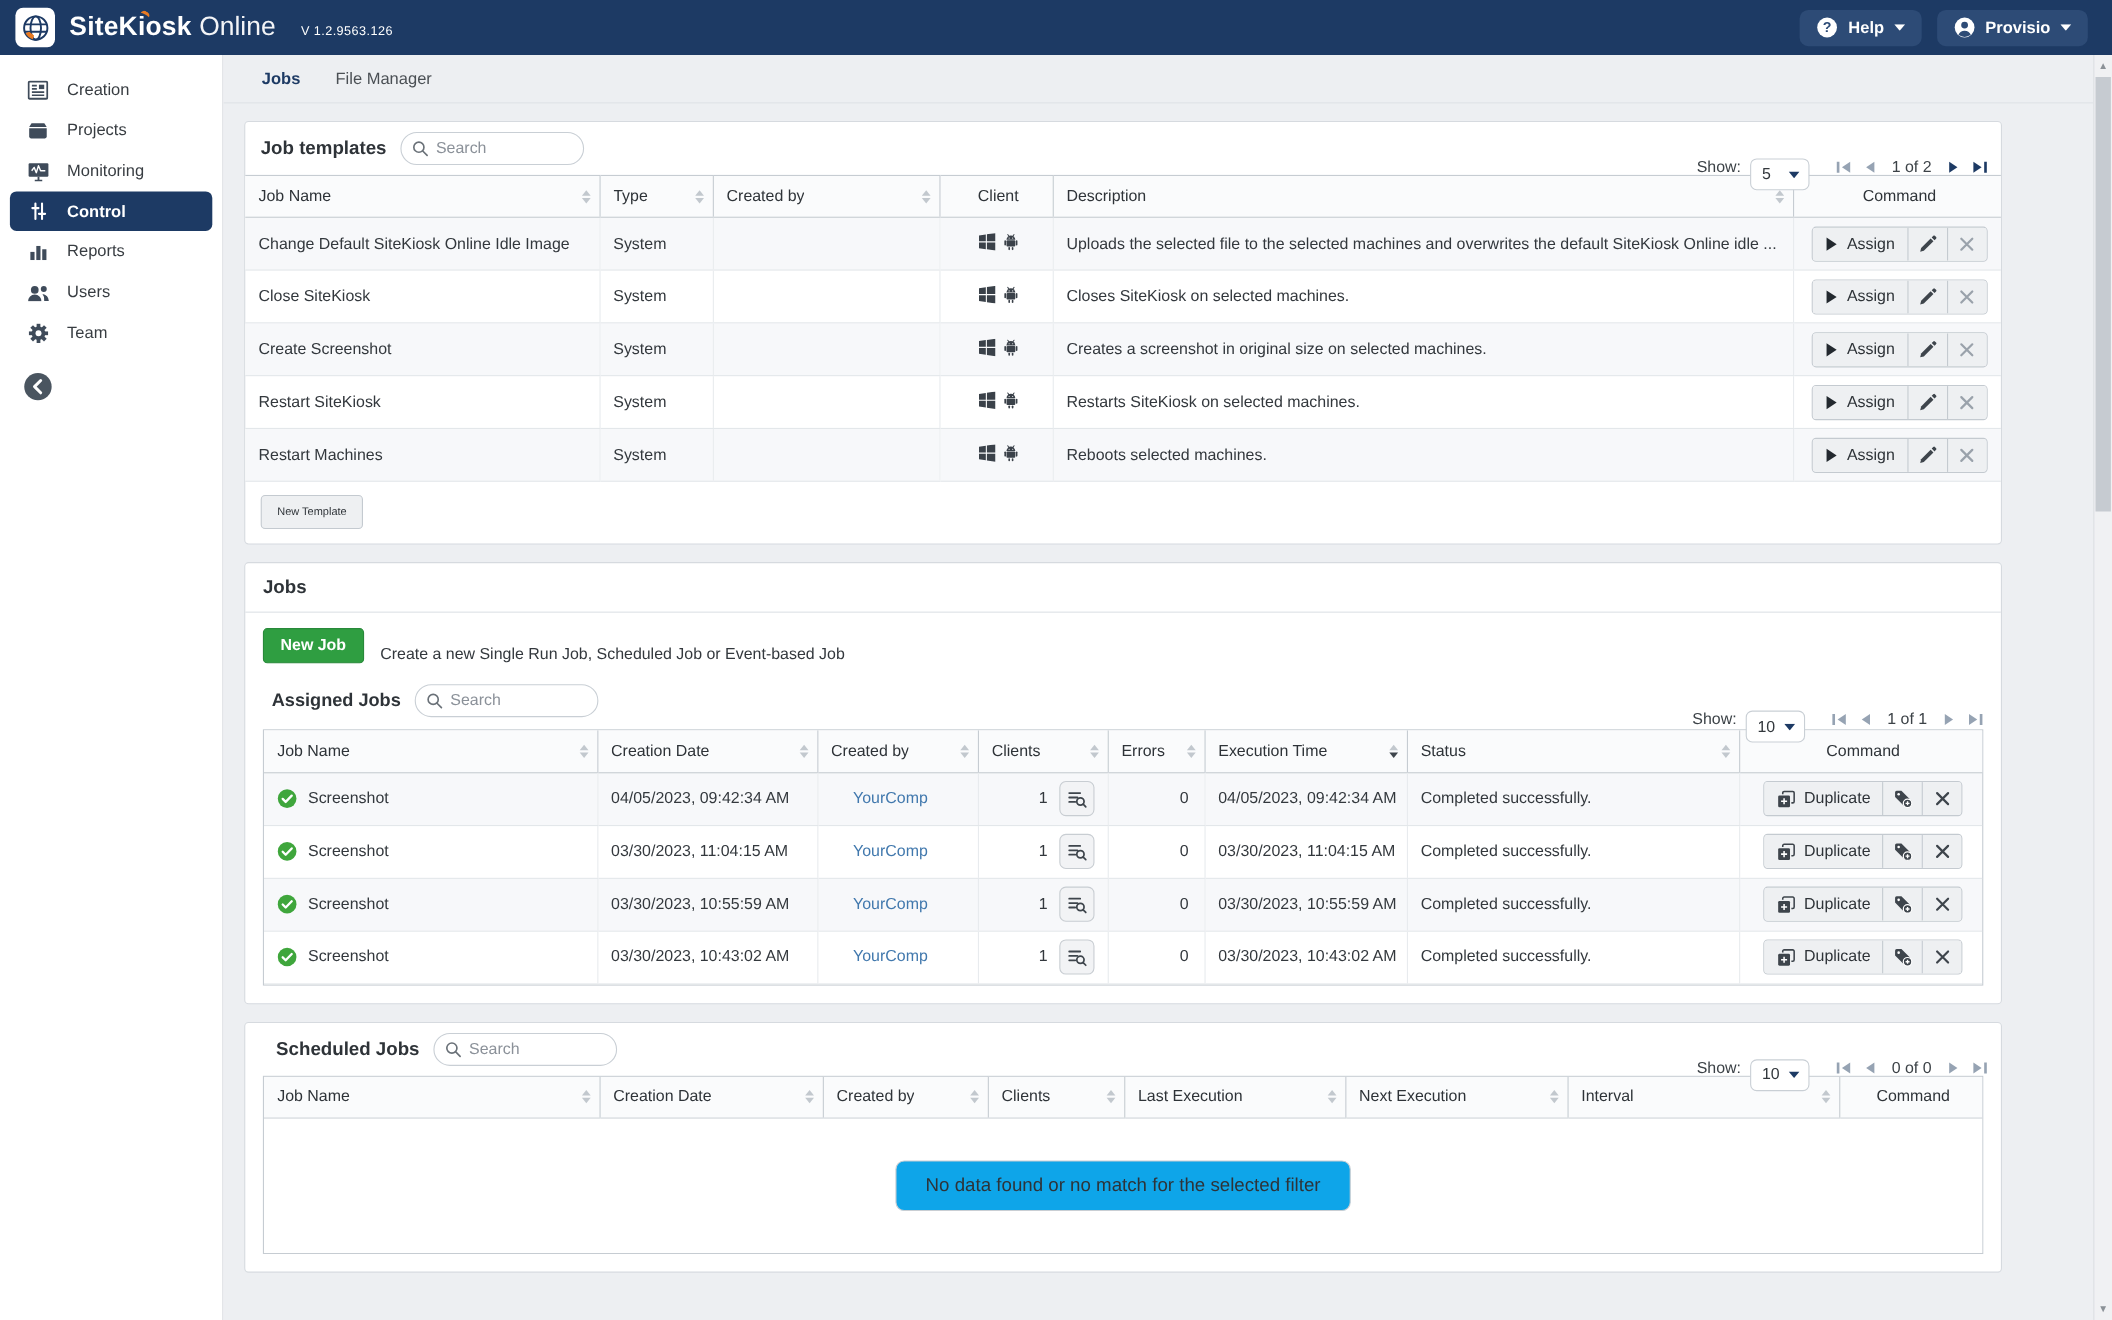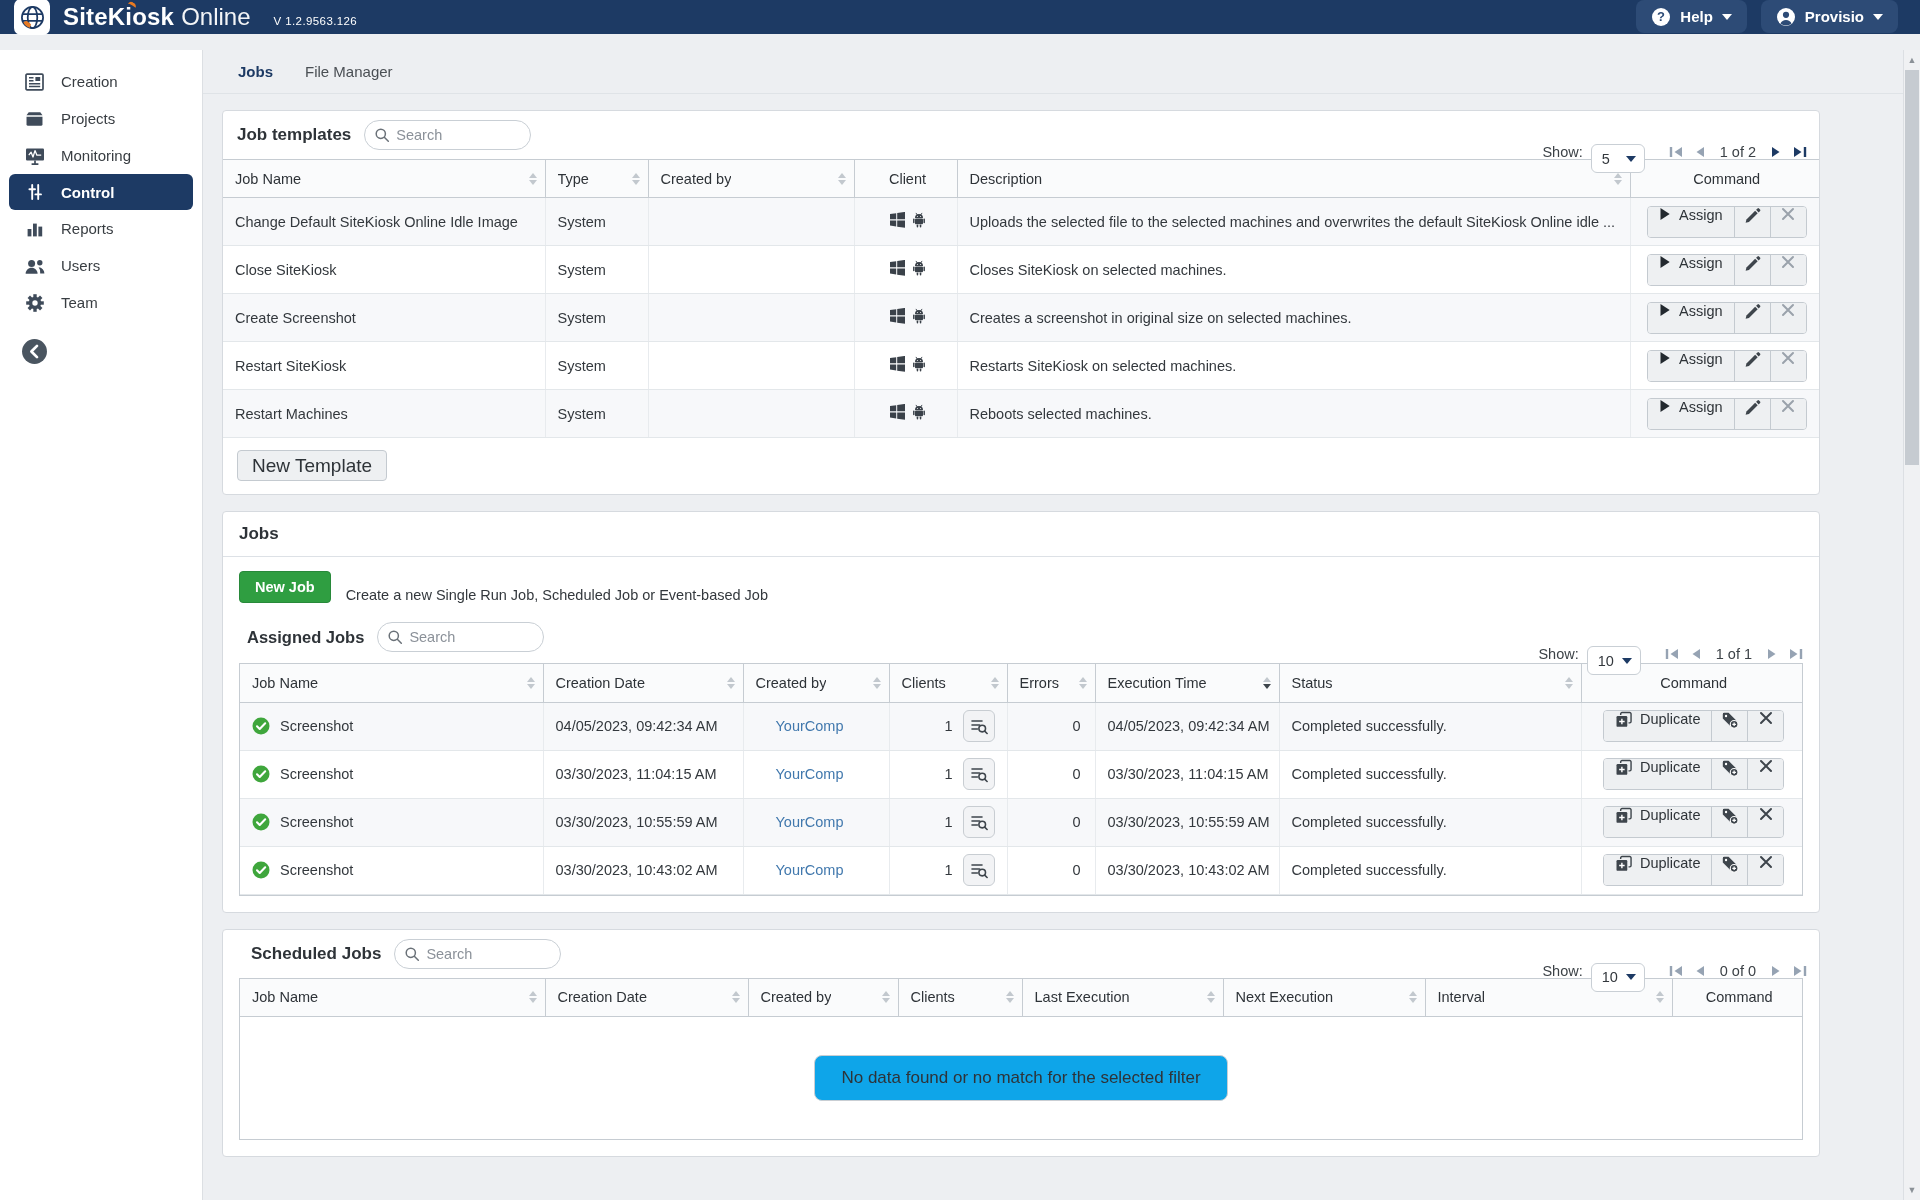--- a/index.html
+++ b/index.html
@@ -6,22 +6,22 @@
     --navy:#1d3a64; --topbar-btn:#2d4b76; --accent-orange:#e87a22;
     --green:#2f9e41; --link:#4178ad; --check-green:#3fa63c;
   }
   *{box-sizing:border-box;}
   html,body{margin:0;padding:0;}
   body{
     width:1920px;height:1200px;overflow:hidden;position:relative;
     font-family:"Liberation Sans",sans-serif;background:#edeff2;color:#33383d;
   }
   
-  .topbar{position:absolute;top:0;left:0;width:1920px;height:34px;background:var(--navy);
-    display:flex;z-index:20;}
+  .topbar{position:absolute;top:0;left:0;width:1920px;height:50px;background:var(--navy);
+    display:flex;align-items:center;z-index:20;}
   .logo-wrap{display:flex;align-items:center;gap:13px;padding-left:14px;}
   .logo-box{width:36px;height:36px;background:#fff;border-radius:7px;display:flex;align-items:center;justify-content:center;}
   .brand{position:relative;display:flex;align-items:baseline;color:#fff;}
   .brand-main{font-size:24px;font-weight:bold;letter-spacing:.2px;}
   .brand-sub{font-size:24px;font-weight:normal;margin-left:7px;opacity:.95;}
   .brand-accent{position:absolute;top:-1px;left:64px;width:9px;height:8px;
     border-top:3px solid var(--accent-orange);border-radius:50%;transform:rotate(30deg);}
   .version{color:#fff;font-size:11.5px;letter-spacing:.4px;margin-left:10px;margin-top:7px;}
   .topbar-right{margin-left:auto;display:flex;gap:14px;padding-right:22px;}
   .tb-btn{display:flex;align-items:center;gap:9px;background:var(--topbar-btn);
@@ -80,26 +80,26 @@
   .sort.desc .s-dn{border-top-color:#3e454c;}
   tbody td{height:48px;font-size:14.5px;color:#33383d;border-bottom:1px solid #e3e7ea;
     border-left:1px solid #e8ebee;padding:0 8px 0 12px;white-space:nowrap;overflow:hidden;}
   tbody td:first-child{border-left:none;}
   tbody tr:nth-child(odd){background:#f7f8fa;}
   td.center{text-align:center;}
   td.num{text-align:right;padding-right:14px;}
   
   .btn-group{display:inline-flex;border:1px solid #c4cad0;border-radius:4px;overflow:hidden;vertical-align:middle;}
   .btn-group button{background:#eef0f2;border:none;border-left:1px solid #c4cad0;height:30px;
-    display:flex;gap:8px;padding:0 11px;font-family:inherit;font-size:14.5px;
+    display:flex;align-items:center;gap:8px;padding:0 11px;font-family:inherit;font-size:14.5px;
     color:#2e3338;cursor:pointer;}
   .btn-group button:first-child{border-left:none;}
   .btn-group button.icon-only{width:36px;justify-content:center;padding:0;}
   .gray-btn{background:#eef0f2;border:1px solid #c4cad0;border-radius:4px;height:31px;
-    padding:0 14px;font-family:inherit;font-size:19px;color:#2e3338;cursor:pointer;}
+    padding:0 14px;font-family:inherit;font-size:10px;color:#2e3338;cursor:pointer;}
   .green-btn{background:var(--green);border:1px solid #28893a;border-radius:4px;height:32px;
     padding:0 15px;font-family:inherit;font-size:14.5px;font-weight:bold;color:#fff;cursor:pointer;}
   .card-foot{padding:12px 14px 13px;}
   
   .jobs-title{padding:12px 16px;font-size:17px;font-weight:bold;color:#2e3338;border-bottom:1px solid #dde1e6;}
   .jobs-body{padding:14px 16px 16px;}
   .newjob-row{display:flex;align-items:flex-end;gap:15px;margin-bottom:18px;}
   .newjob-hint{font-size:14.5px;color:#33383d;}
   .sub-head{display:flex;align-items:center;padding:0 0 0 8px;margin-bottom:10px;height:32px;}
   .sub-title{font-size:16.5px;font-weight:bold;color:#2e3338;margin-right:13px;}

